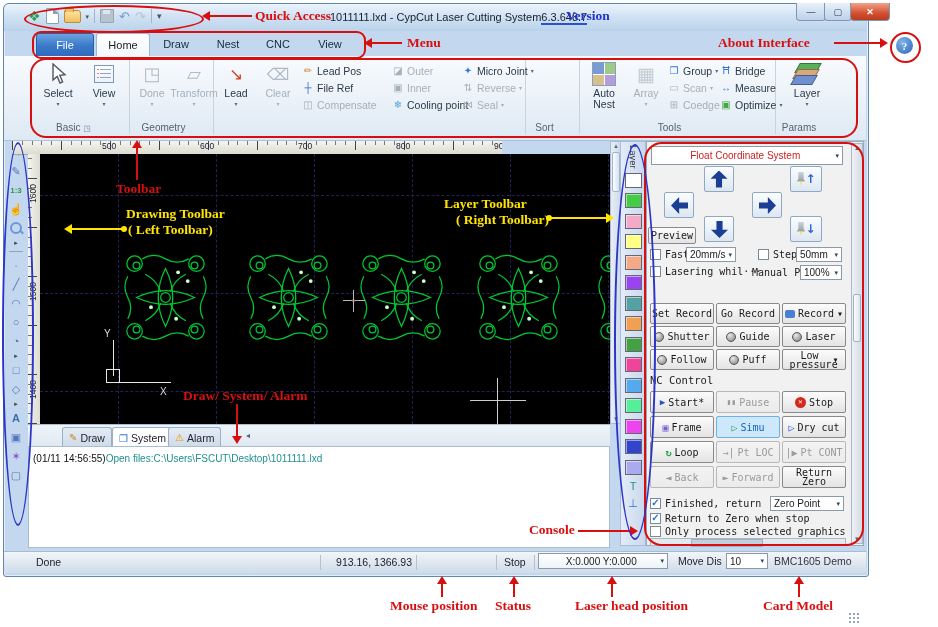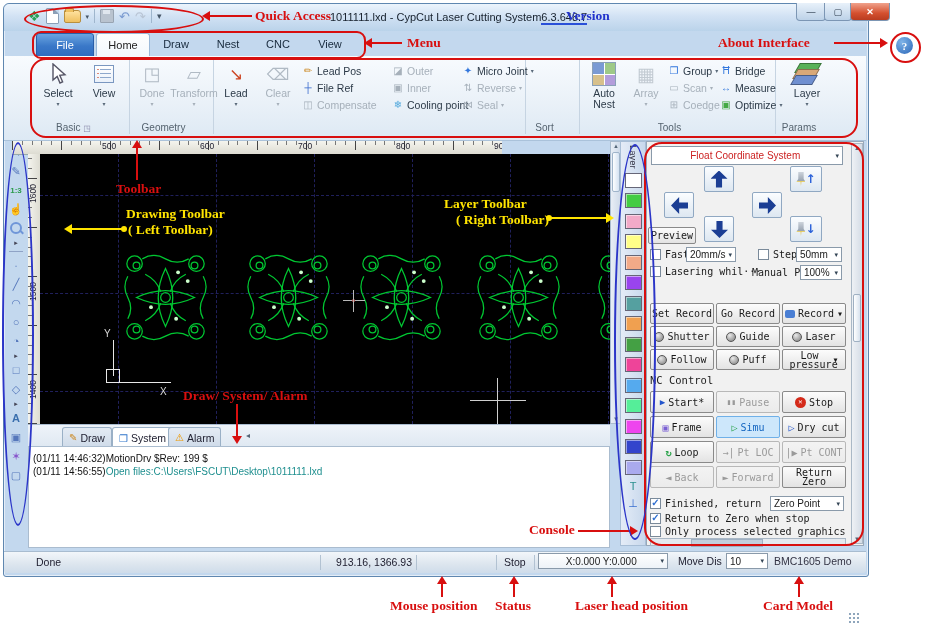--- a/index.html
+++ b/index.html
@@ -520,21 +520,20 @@
     <span style="color:#3377cc;font-size:10px">❐</span>
     <span>System</span>
   </div>
   <div class="ctab" style="left:140px">
     <span style="color:#ee9900;font-size:10px">⚠</span>
     <span>Alarm</span>
   </div>
   <span style="position:absolute;left:218px;top:6px;font-size:8px;color:#567">◂</span>
 </div>
 <div class="log">
-  <div class="logline"><span>(01/11 14:46:32)</span><span>MotionDrv $Rev: 199 $</span></div>
   <div class="logline"><span>(01/11 14:56:55)</span><span class="msg3">Open files:C:\Users\FSCUT\Desktop\1011111.lxd</span></div>
 </div>
 
 <div class="panel"></div>
 
 <div class="combo" style="left:651px;top:146px;width:192px;height:19px">
   <span style="flex:1;text-align:center;color:#cc2222">Float Coordinate System</span>
   <span class="car">▾</span>
 </div>
 

